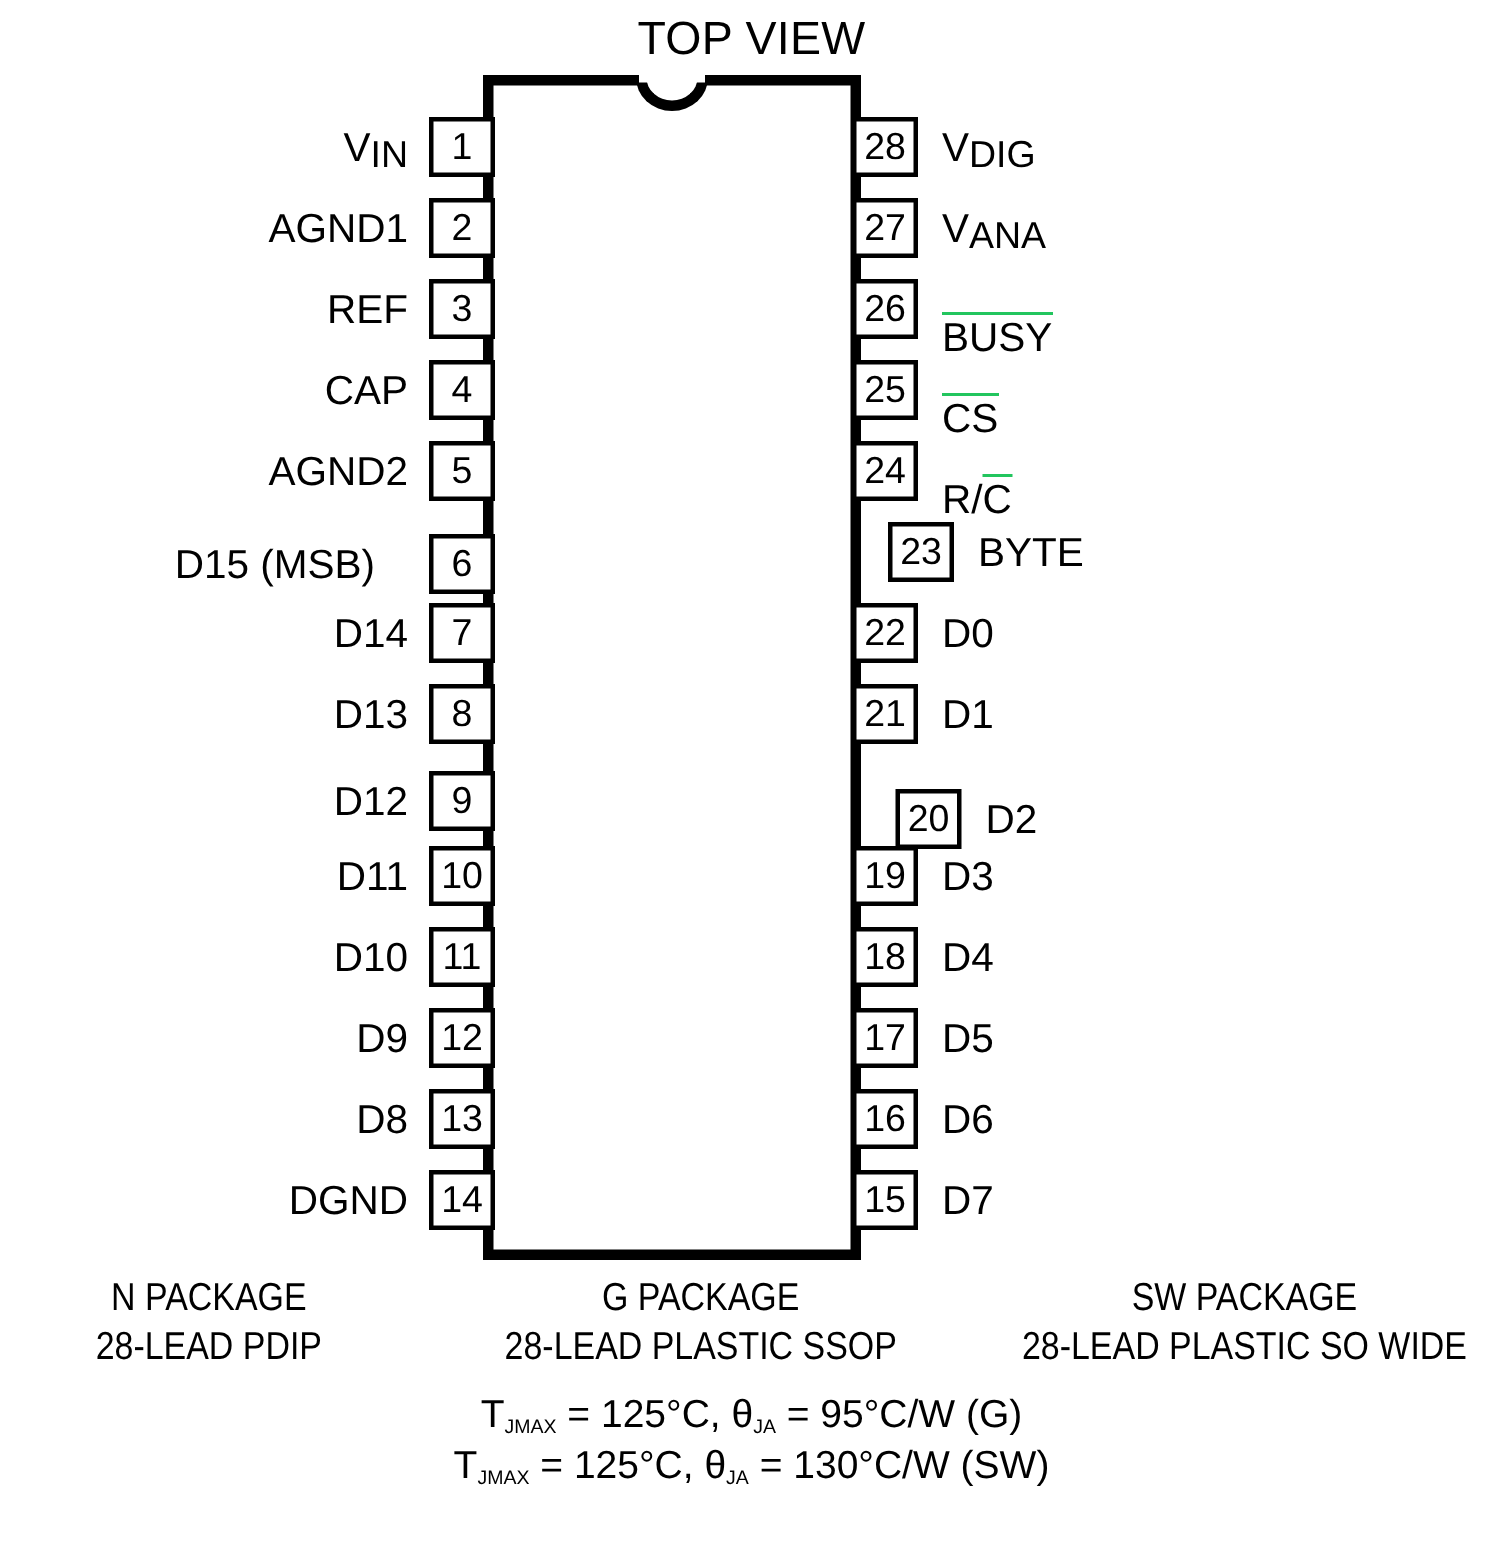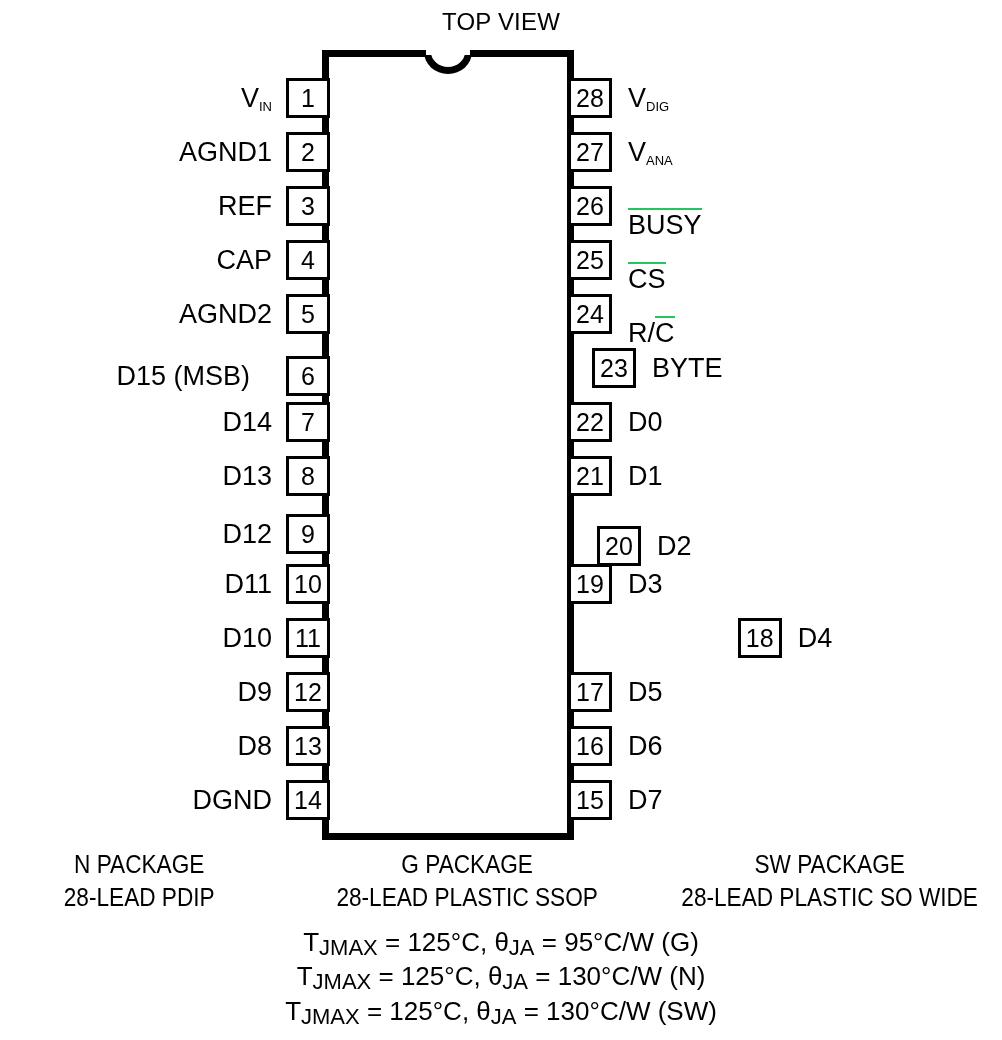--- a/index.html
+++ b/index.html
@@ -16,21 +16,21 @@
     overflow: hidden;
   }
 
   
   #top-view-title {
     position: absolute;
     left: 0;
     top: 8px;
     width: 1002px;
     text-align: center;
-    font-size: 24px;
+    font-size: 31px;
     letter-spacing: 0.2px;
   }
 
   
   #package-body {
     position: absolute;
     left: 322px;
     top: 50px;
     width: 252px;
     height: 790px;
@@ -92,21 +92,21 @@
   .pin-label {
     font-size: 27px;
     white-space: nowrap;
     line-height: 1;
   }
   .pin-row.left .pin-label { margin-right: 14px; }
   .pin-row.right .pin-label { margin-left: 16px; }
 
   
   .sub {
-    font-size: 13px;
+    font-size: 25px;
     vertical-align: baseline;
     position: relative;
     top: 4px;
   }
   .ovl {
     border-top: 2px solid #22c55e;
     padding-top: 1px;
     display: inline-block;
     line-height: 1.05;
     margin-top: 36px;
@@ -143,21 +143,21 @@
     left: 0;
     top: 925px;
     width: 1002px;
     text-align: center;
   }
   .thermal-line {
     font-size: 26px;
     line-height: 1.32;
     white-space: nowrap;
   }
-  .thermal-line .sub { font-size: 22px; top: 4px; }
+  .thermal-line .sub { font-size: 13px; top: 4px; }
 </style>
 </head>
 <body>
 
 <div id="top-view-title">TOP VIEW</div>
 
 <div id="package-body"></div>
 <div id="package-notch"></div>
 <div id="notch-mask"></div>
 
@@ -253,21 +253,21 @@
       <span class="pin-label">D1</span>
     </div>
     <div class="pin-row right" style="top: 526px; padding-left: 29px;">
       <div class="pin-box">20</div>
       <span class="pin-label">D2</span>
     </div>
     <div class="pin-row right" style="top: 564px;">
       <div class="pin-box">19</div>
       <span class="pin-label">D3</span>
     </div>
-    <div class="pin-row right" style="top: 618px; justify-content: center;">
+    <div class="pin-row right" style="top: 618px;">
       <div class="pin-box">18</div>
       <span class="pin-label">D4</span>
     </div>
     <div class="pin-row right" style="top: 672px;">
       <div class="pin-box">17</div>
       <span class="pin-label">D5</span>
     </div>
     <div class="pin-row right" style="top: 726px;">
       <div class="pin-box">16</div>
       <span class="pin-label">D6</span>
@@ -288,15 +288,14 @@
     <div class="package-desc">28-LEAD PLASTIC SSOP</div>
   </div>
   <div class="package-col sw">
     <div class="package-name">SW PACKAGE</div>
     <div class="package-desc">28-LEAD PLASTIC SO WIDE</div>
   </div>
 </div>
 
 <div id="thermal-specs">
     <div class="thermal-line">T<span class="sub">JMAX</span> = 125°C, θ<span class="sub">JA</span> = 95°C/W (G)</div>
-    <div class="thermal-line">T<span class="sub">JMAX</span> = 125°C, θ<span class="sub">JA</span> = 130°C/W (N)</div>
     <div class="thermal-line">T<span class="sub">JMAX</span> = 125°C, θ<span class="sub">JA</span> = 130°C/W (SW)</div>
   </div>
 
 </body></html>

